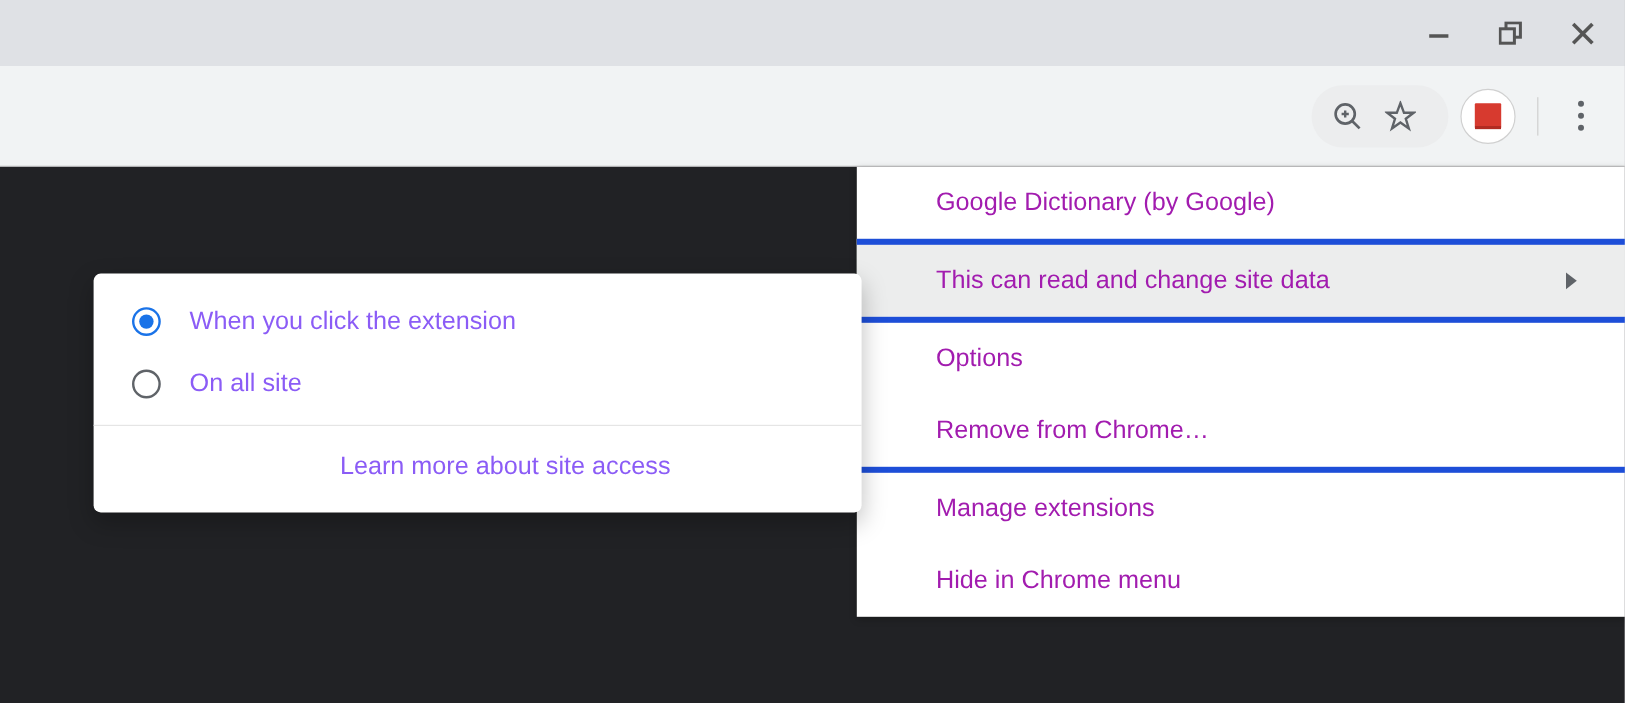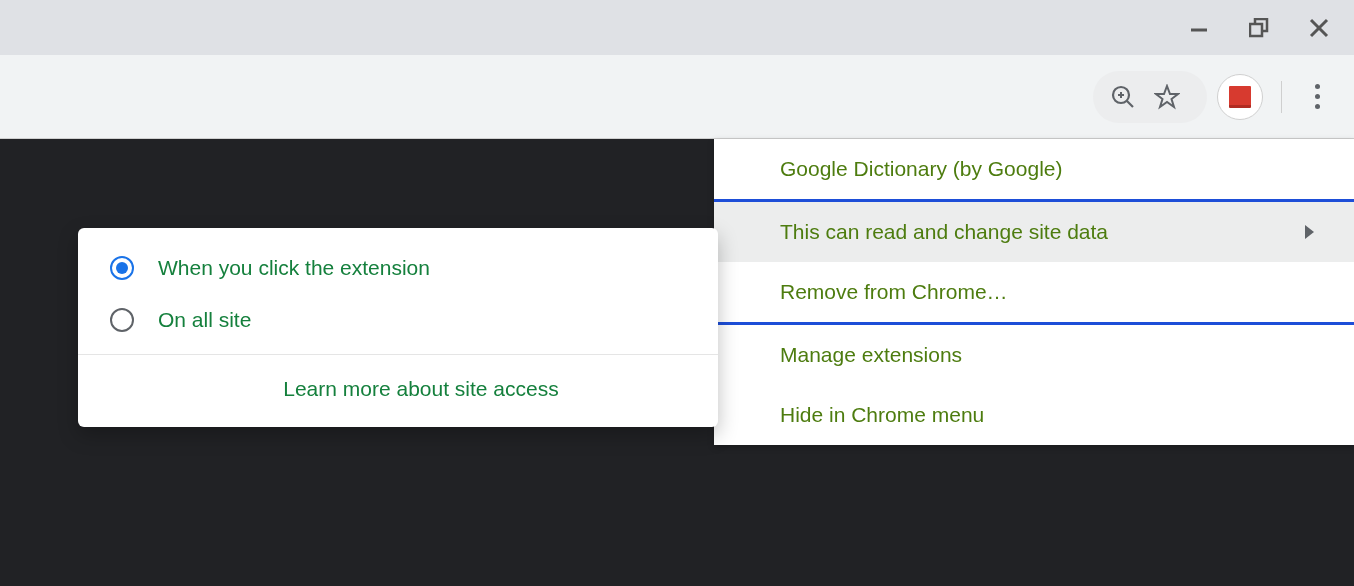--- a/index.html
+++ b/index.html
@@ -84,28 +84,28 @@
 
   
   .context-menu {
     position: absolute;
     top: 139px; 
     right: 0;
     width: 640px;
     background: #fff;
     box-shadow: 0 2px 6px rgba(0,0,0,.25);
     font-size: 21px;
-    color: #4d7c0f;
+    color: #a21caf;
   }
   .cm-item {
     padding: 18px 40px 18px 66px;
     display: flex;
     align-items: center;
     justify-content: space-between;
-    border-top: 3px solid #1d4ed8;
+    border-top: 5px solid #1d4ed8;
     cursor: pointer;
   }
   .cm-item:first-child { border-top: none; }
   .cm-item.hovered { background: #eceded; }
   .cm-arrow {
     width: 0; height: 0;
     border-top: 7px solid transparent;
     border-bottom: 7px solid transparent;
     border-left: 9px solid #5f6368;
   }
@@ -113,21 +113,21 @@
   
   .submenu {
     position: absolute;
     top: 228px;
     left: 78px;
     width: 640px;
     background: #fff;
     border-radius: 6px;
     box-shadow: 0 8px 20px rgba(0,0,0,.25);
     font-size: 21px;
-    color: #15803d;
+    color: #8b5cf6;
     padding-top: 14px;
   }
   .radio-row {
     display: flex;
     align-items: center;
     gap: 24px;
     padding: 14px 30px 14px 32px;
     cursor: pointer;
   }
   .radio-outer {
@@ -205,20 +205,23 @@
 <div class="content-area"></div>
 
 <div class="context-menu">
   <div class="cm-item">
     <span>Google Dictionary (by Google)</span>
   </div>
   <div class="cm-item hovered">
     <span>This can read and change site data</span>
     <span class="cm-arrow"></span>
   </div>
+  <div class="cm-item">
+    <span>Options</span>
+  </div>
   <div class="cm-item" style="border-top:none">
     <span>Remove from Chrome…</span>
   </div>
   <div class="cm-item">
     <span>Manage extensions</span>
   </div>
   <div class="cm-item" style="border-top:none">
     <span>Hide in Chrome menu</span>
   </div>
 </div>

